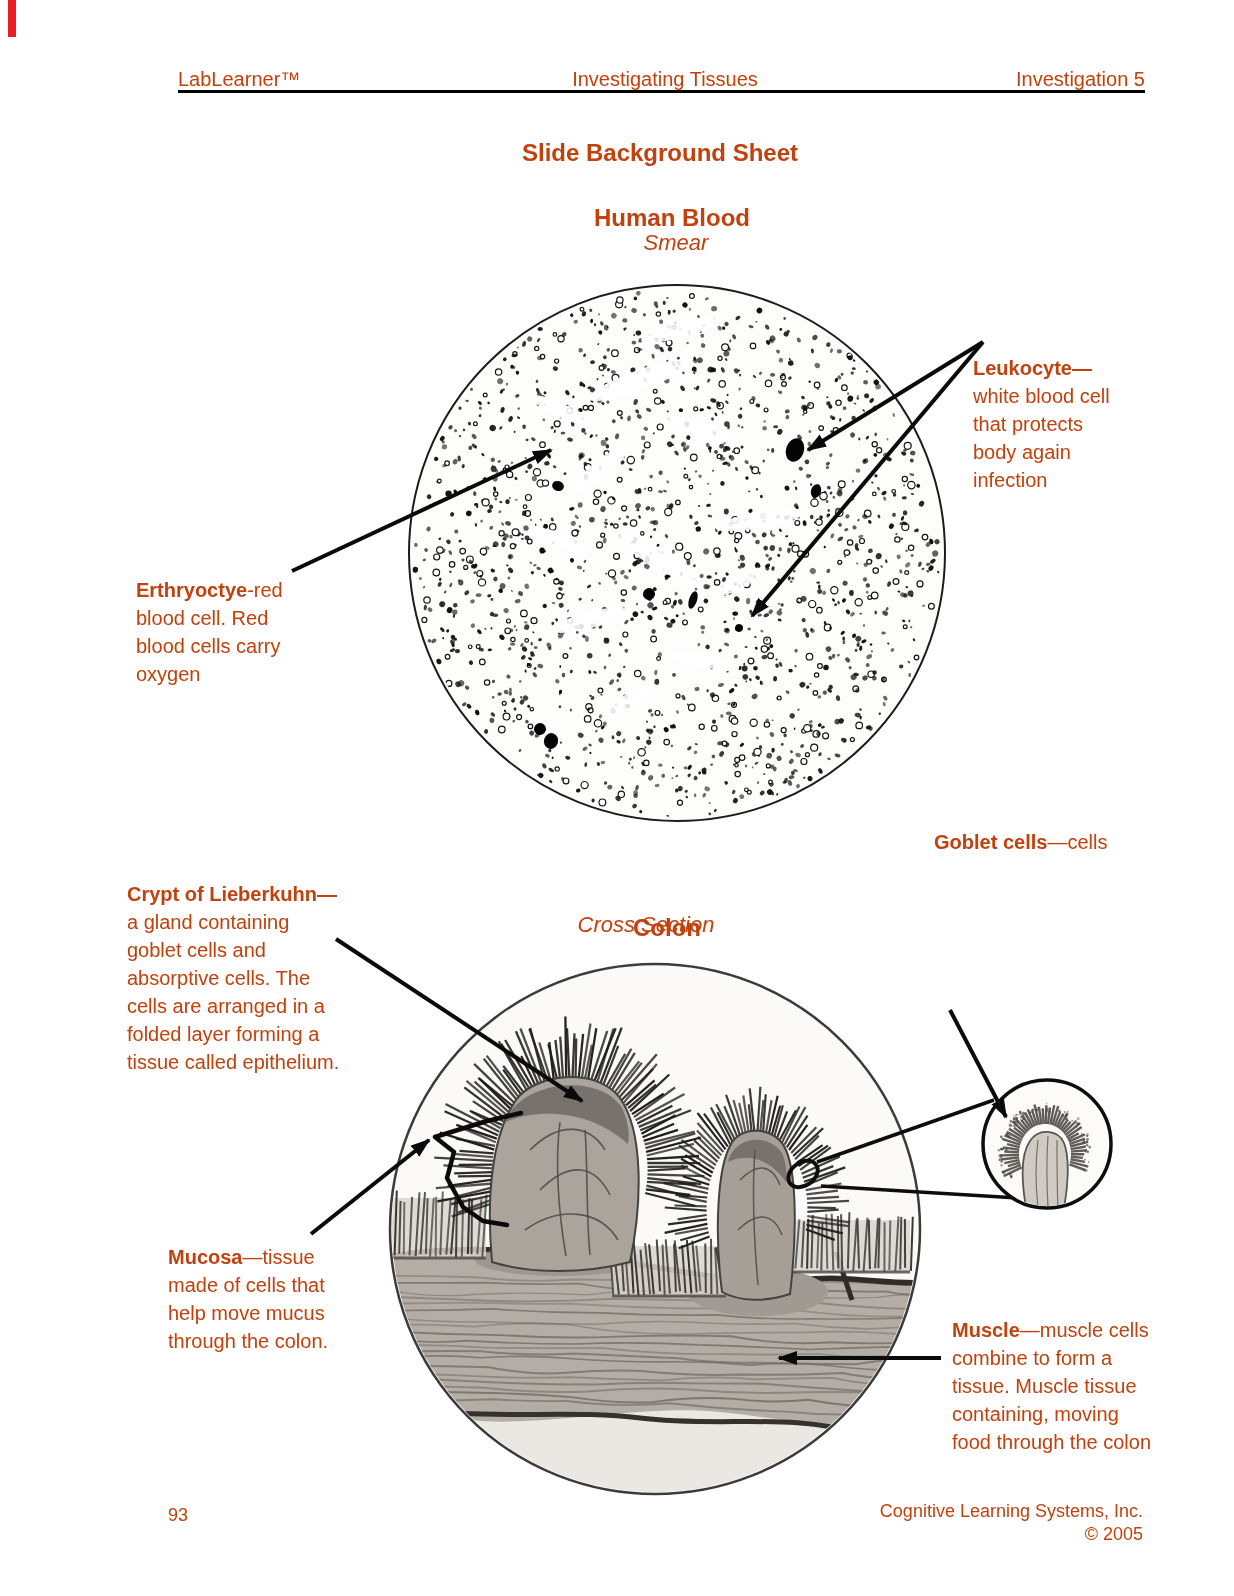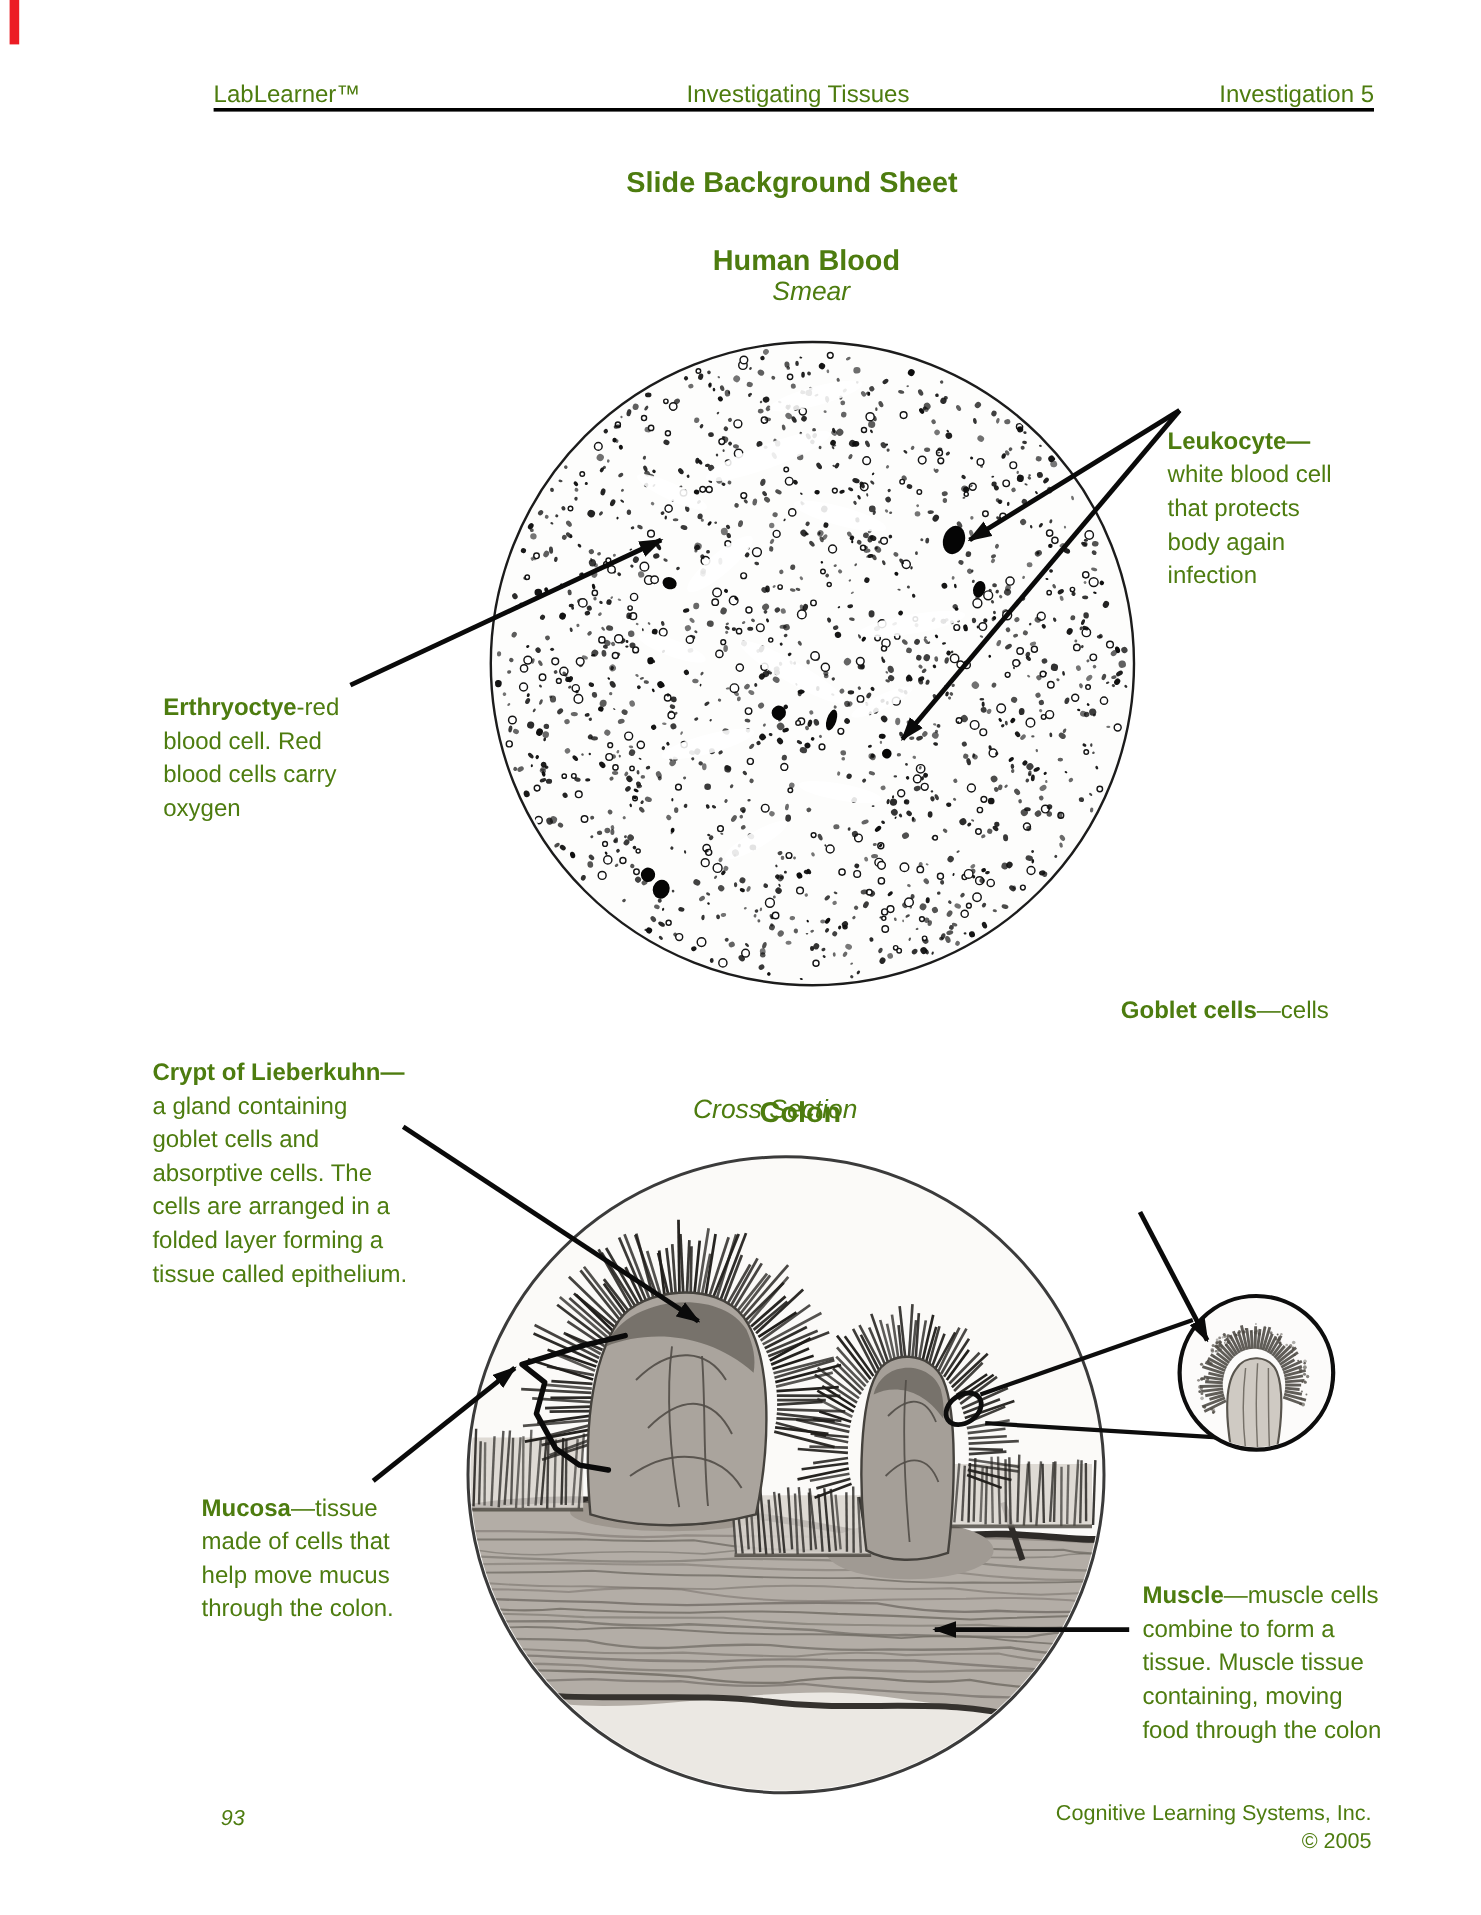--- a/index.html
+++ b/index.html
@@ -1,18 +1,18 @@
 <!DOCTYPE html>
 <html><head>
 <meta charset="utf-8">
 <title>Slide Background Sheet</title>
 <style>
   html,body{margin:0;padding:0;background:#fff;}
   #page{position:relative;width:1234px;height:1596px;background:#ffffff;overflow:hidden;
-        font-family:"Liberation Sans","DejaVu Sans",sans-serif;color:#4d7c0f;}
+        font-family:"Liberation Sans","DejaVu Sans",sans-serif;color:#c2410c;}
   #art{position:absolute;left:0;top:0;z-index:0;}
   .txt{position:absolute;z-index:2;}
   .hdr{font-size:20px;white-space:nowrap;}
   #rule{position:absolute;left:178px;top:90px;width:967px;height:3px;background:#000;z-index:2;}
   .h-title{font-size:24px;font-weight:bold;text-align:center;}
   .h-sub{font-size:22px;font-style:italic;text-align:center;}
   .lbl{position:absolute;z-index:2;font-size:20px;line-height:28px;}
   .lbl b{font-weight:bold;}
   .ln{white-space:nowrap;}
   .ftr{font-size:18px;line-height:23px;white-space:nowrap;}
@@ -2066,17 +2066,17 @@
   <div class="lbl" style="left:952px;top:1316px;">
     <div class="ln"><b>Muscle</b><span>—muscle cells</span></div>
     <div>
         <div class="ln">combine to form a</div>
         <div class="ln">tissue. Muscle tissue</div>
         <div class="ln">containing, moving</div>
         <div class="ln">food through the colon</div>
       </div>
   </div>
 
-  <div class="txt ftr" style="left:184px;top:1504px;font-style:italic;">93</div>
+  <div class="txt ftr" style="left:168px;top:1504px;">93</div>
   <div class="txt ftr" style="left:700px;top:1500px;width:443px;text-align:right;">Cognitive Learning Systems, Inc.</div>
   <div class="txt ftr" style="left:700px;top:1523px;width:443px;text-align:right;">© 2005</div>
 
 </div>
 
 </body></html>

